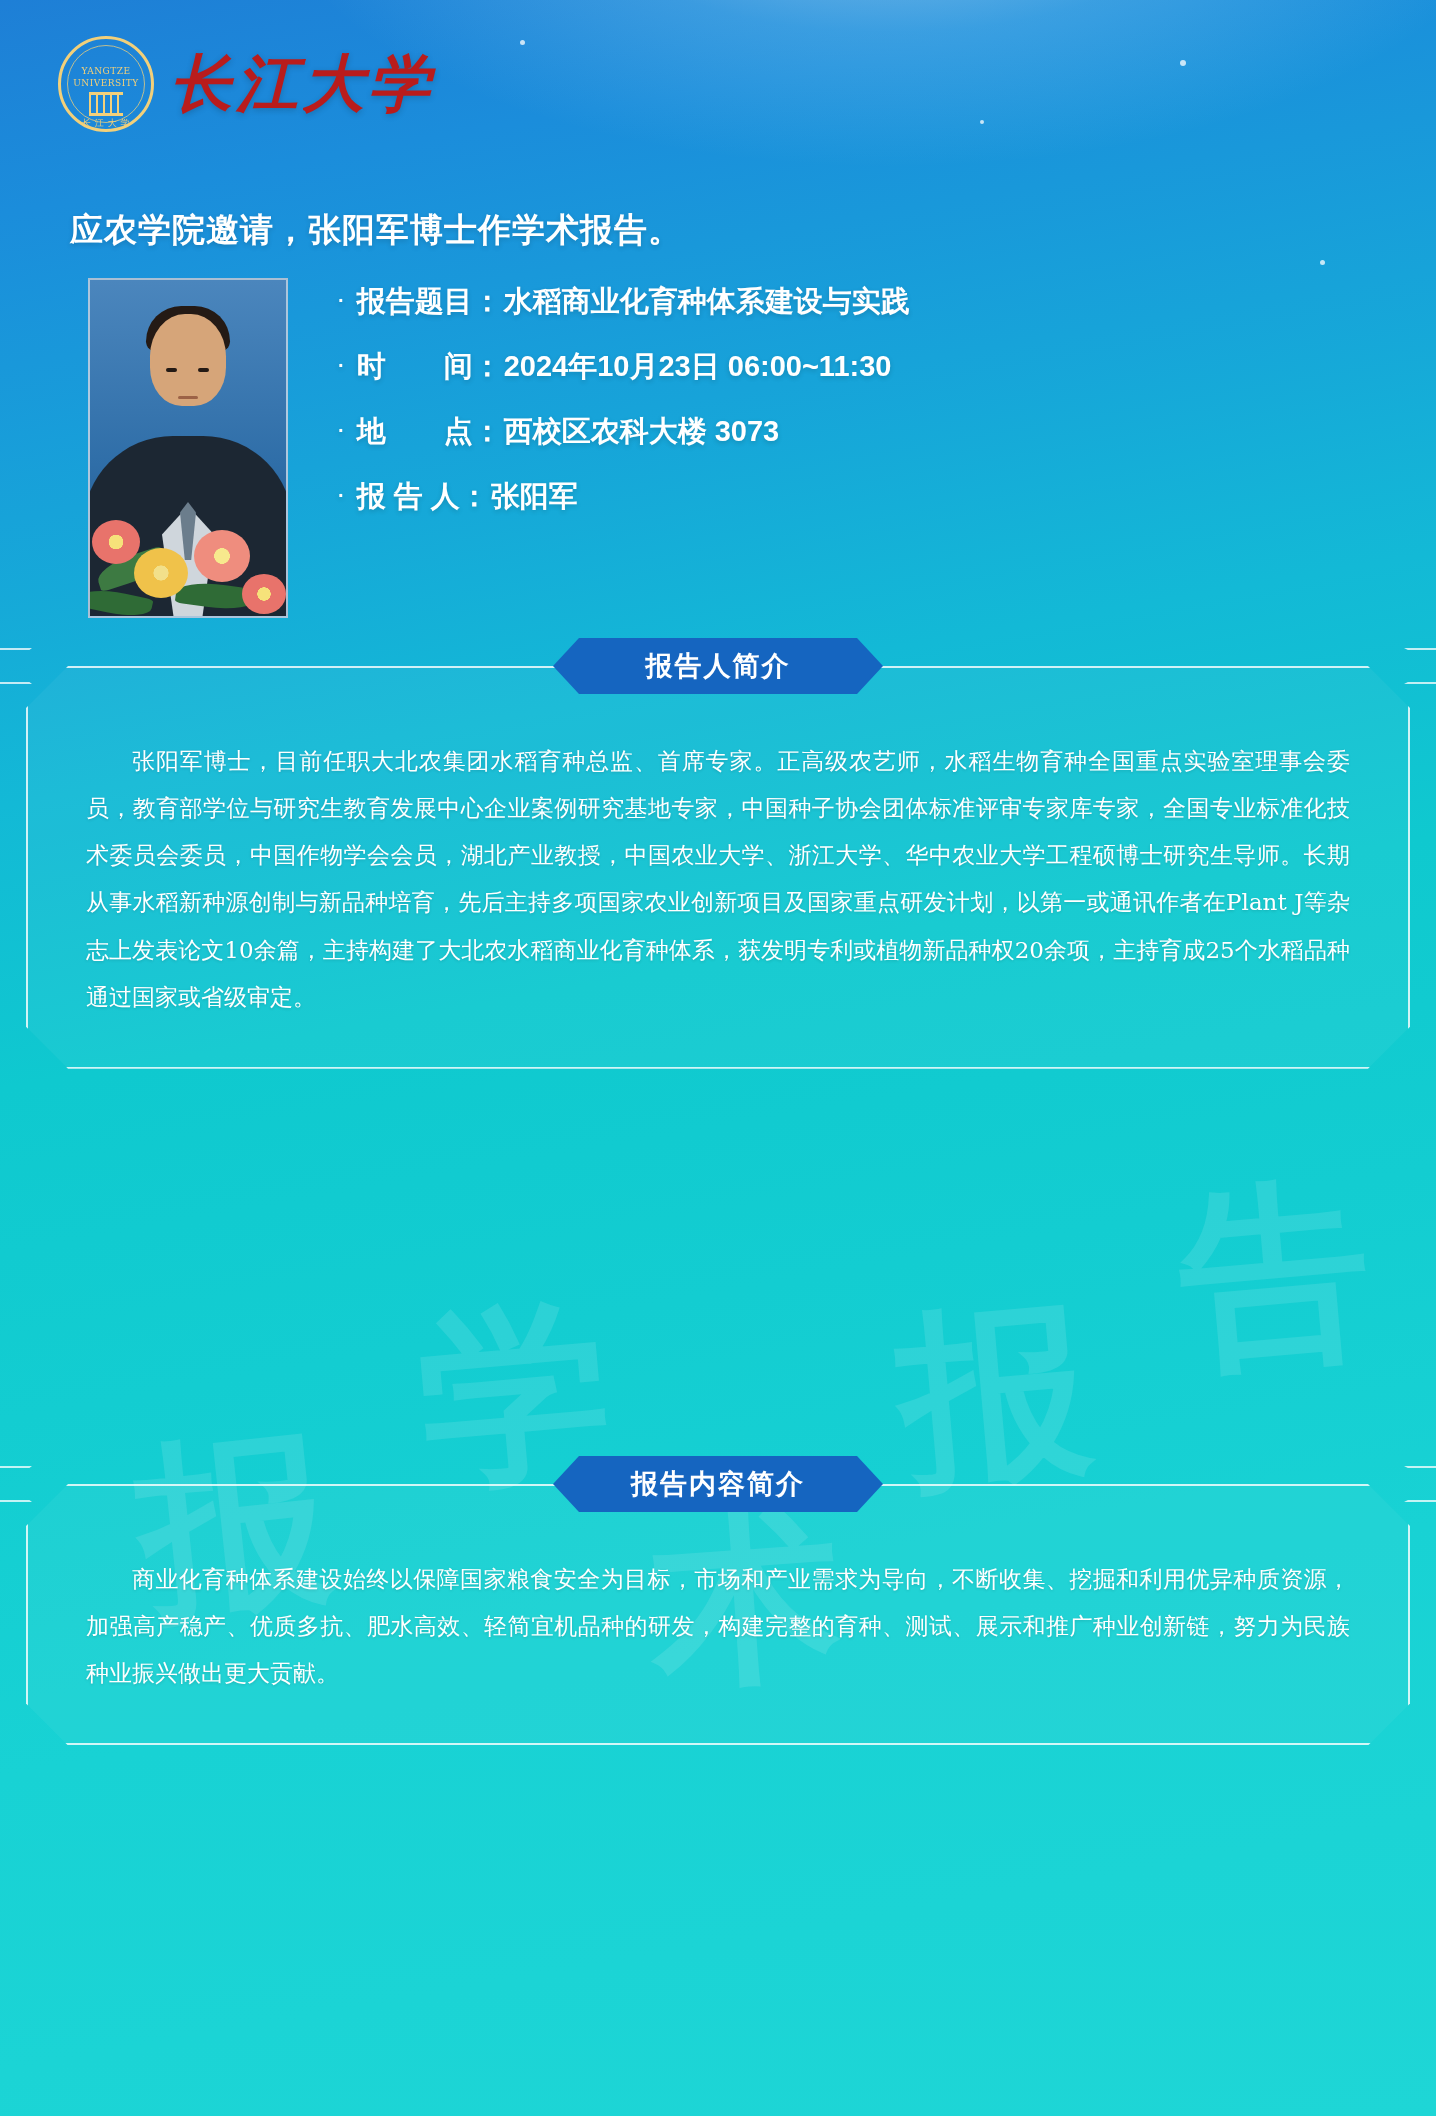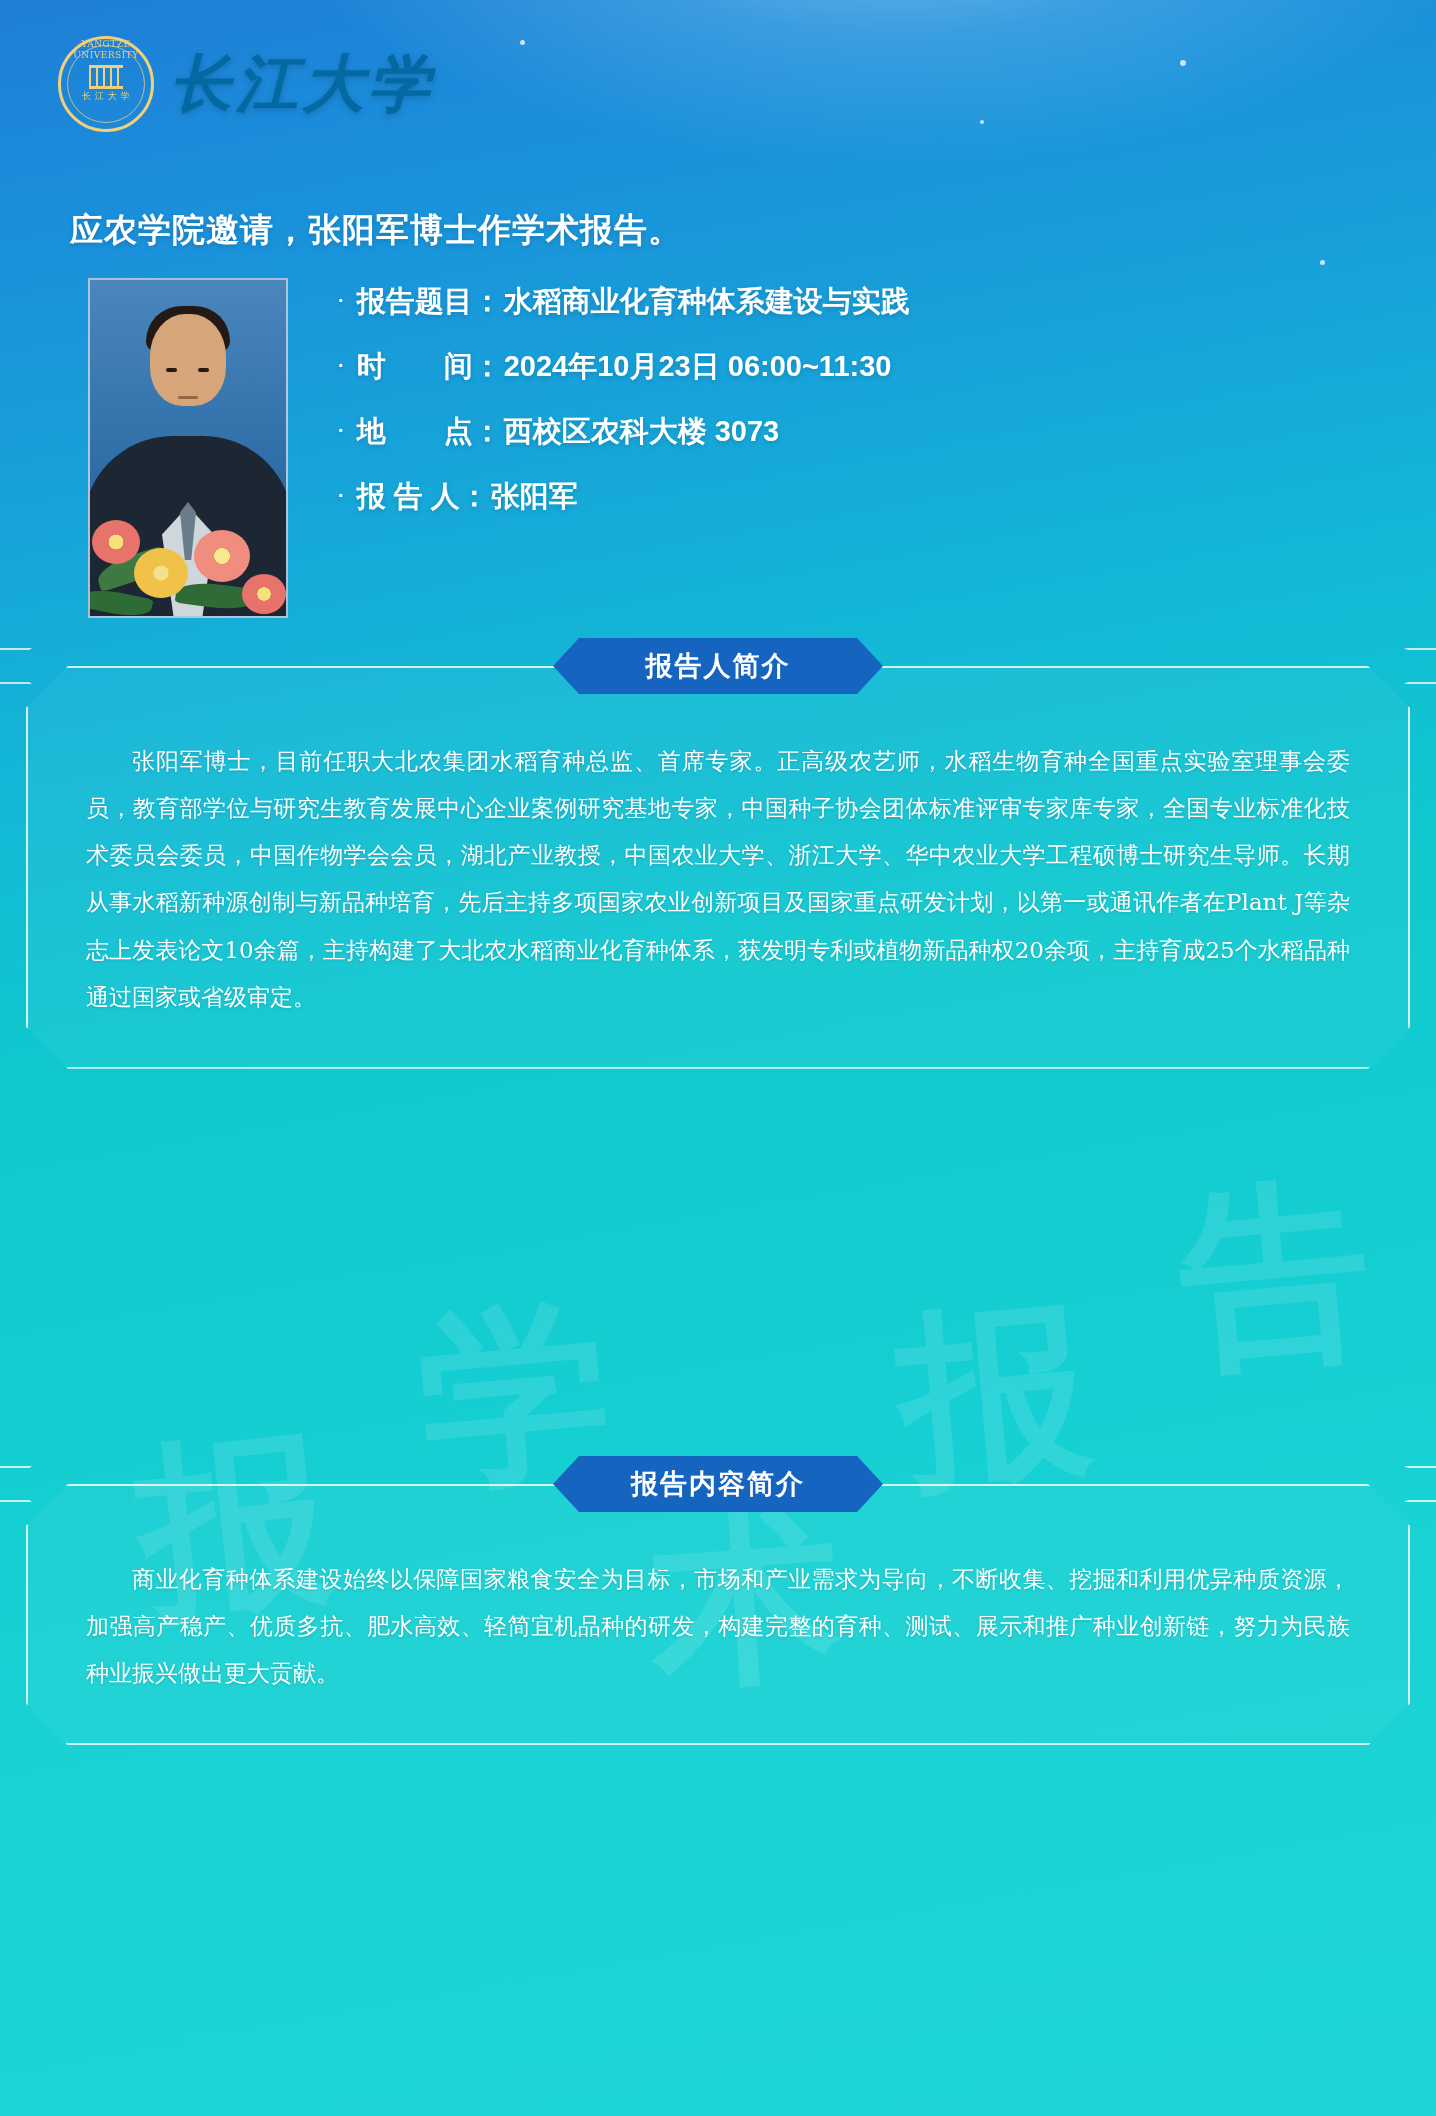--- a/index.html
+++ b/index.html
@@ -40,21 +40,21 @@
     top: 36px;
     left: 58px;
     display: flex;
     align-items: center;
     gap: 16px;
   }
   .crest {
     width: 96px; height: 96px;
     border-radius: 50%;
     border: 3px solid #f2d07a;
-    display: flex; align-items: flex-start; justify-content: center;
+    display: flex; align-items: flex-end; justify-content: center;
     position: relative;
     flex: none;
   }
   .crest::after {
     content: "";
     position: absolute;
     inset: 6px;
     border-radius: 50%;
     border: 1px solid rgba(242,208,122,0.75);
   }
@@ -73,21 +73,21 @@
     margin: 3px auto 2px;
     background:
       linear-gradient(to bottom, #f2d07a 0 3px, transparent 3px),
       repeating-linear-gradient(to right, #f2d07a 0 2px, transparent 2px 7px);
     border-bottom: 3px solid #f2d07a;
   }
   .univ-name {
     font-family: "DejaVu Serif", "Liberation Serif", serif;
     font-size: 62px;
     font-weight: 700;
-    color: #0369a1;
+    color: #b91c1c;
     letter-spacing: 4px;
     font-style: italic;
     text-shadow: 0 2px 6px rgba(0,0,0,0.18);
   }
 
   
   .main-title {
     position: absolute;
     left: 70px;
     top: 208px;

